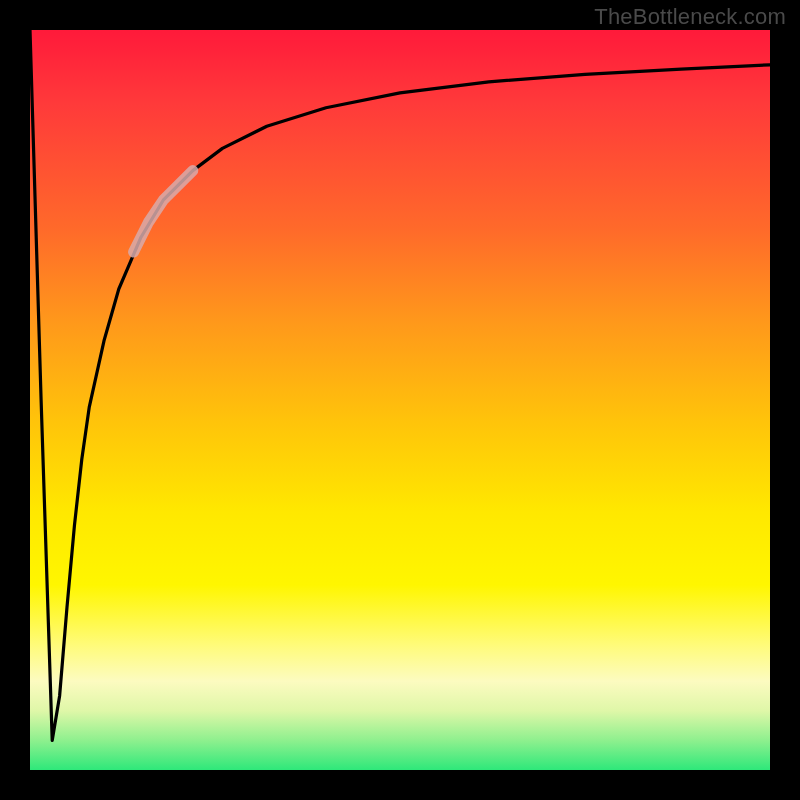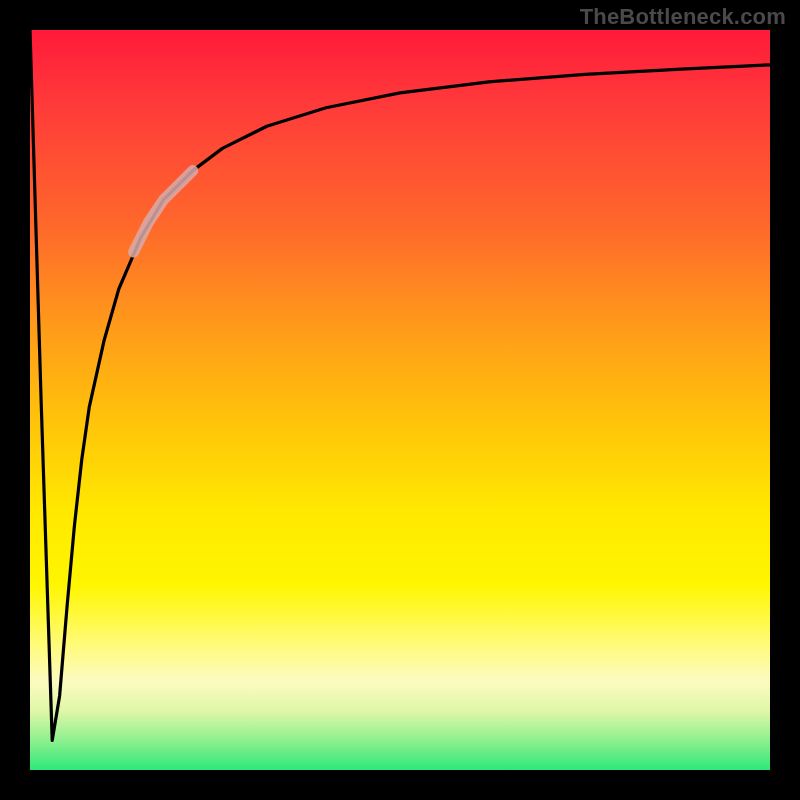--- a/index.html
+++ b/index.html
@@ -39,21 +39,21 @@
       #8ef08e 96%,
       #2ee87a 100%
     );
   }
   .watermark {
     position: absolute;
     top: 4px;
     right: 14px;
     color: #4a4a4a;
     font-size: 22px;
-    font-weight: 700;
+    font-weight: 400;
     letter-spacing: 0.2px;
     user-select: none;
   }
   svg.curve {
     position: absolute;
     left: 0;
     top: 0;
     width: 740px;
     height: 740px;
   }

